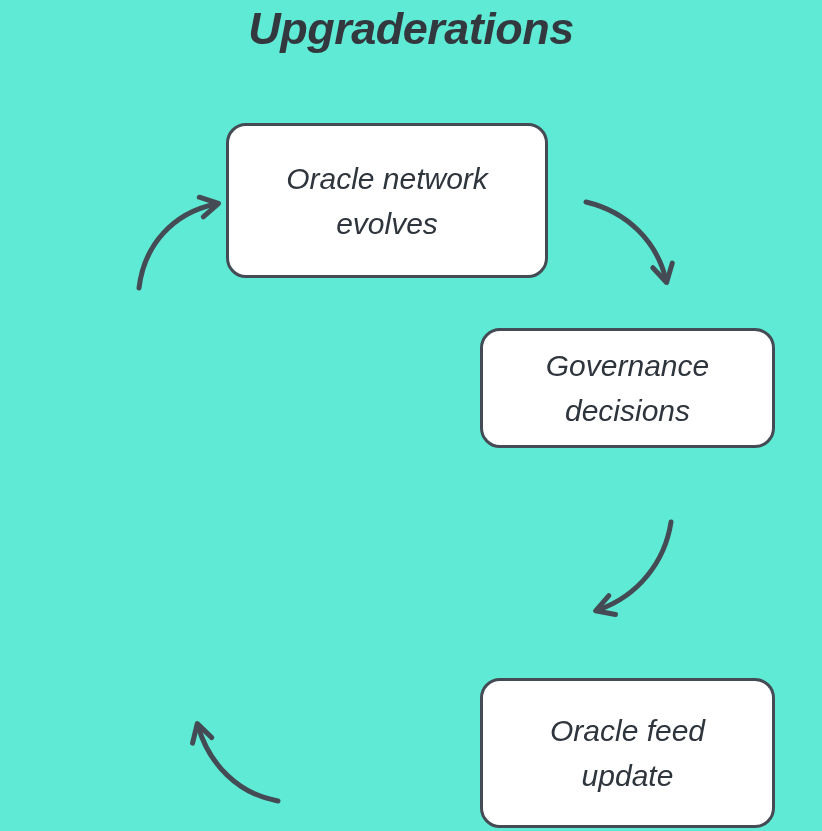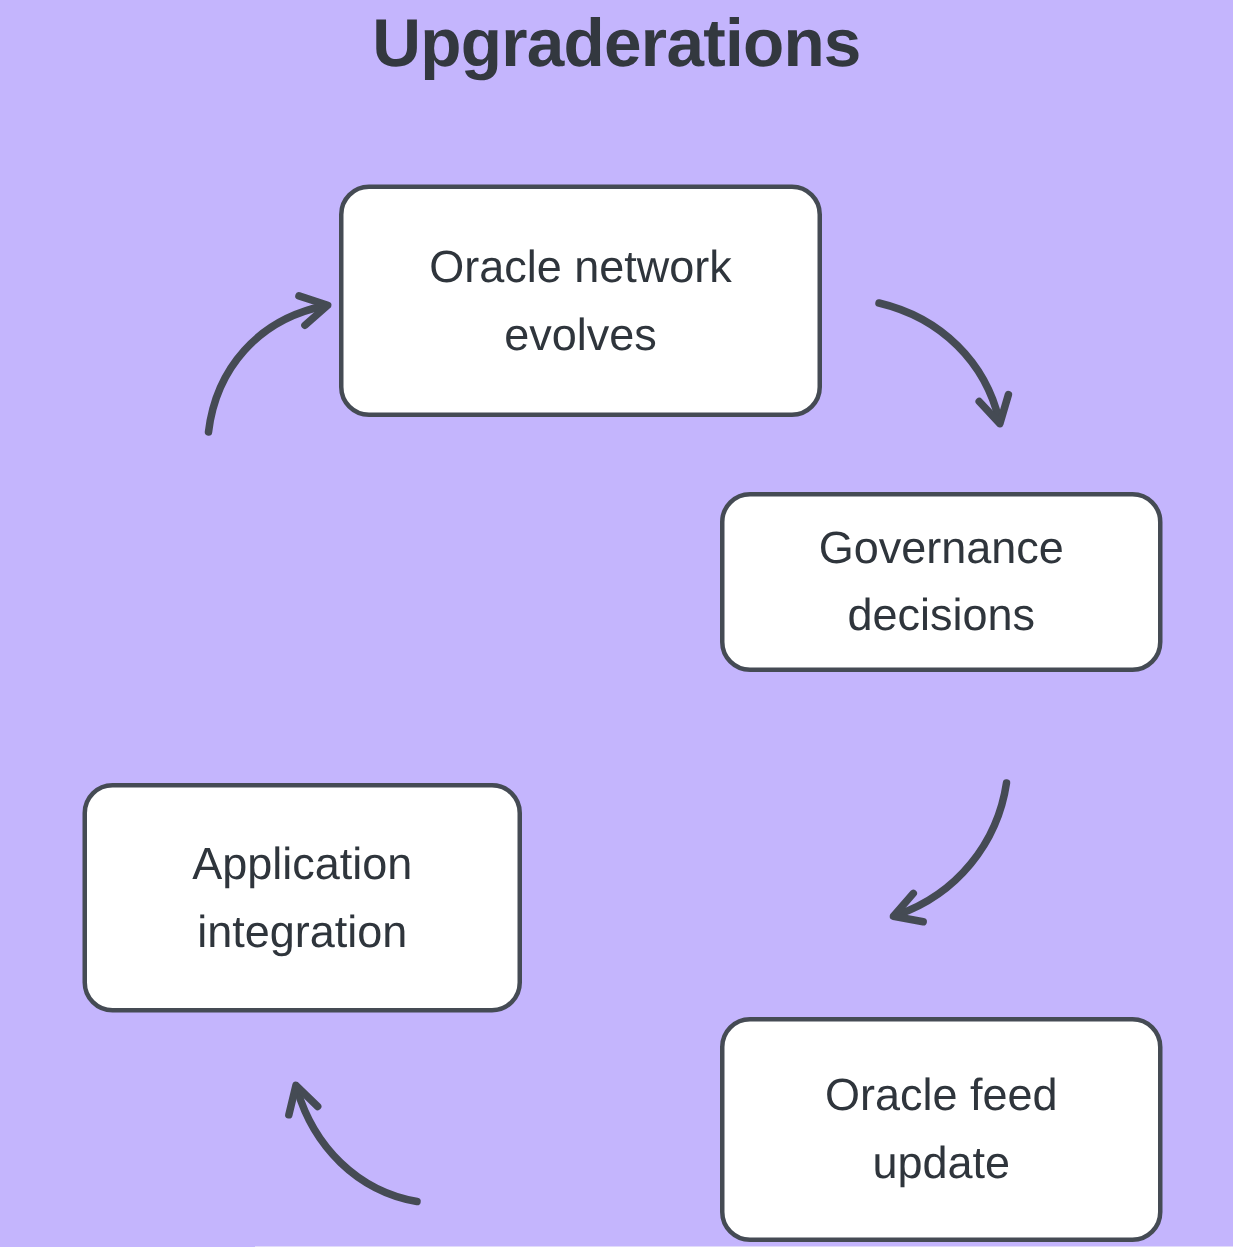--- a/index.html
+++ b/index.html
@@ -5,22 +5,23 @@
   html, body {
     margin: 0;
     padding: 0;
     background: #F7F8F9;
     font-family: "Liberation Sans", sans-serif;
   }
   .canvas {
     position: relative;
     width: 822px;
     height: 831px;
-    background: #c4b5fd;
+    background: #5eead4;
     overflow: hidden;
+    font-style: italic;
   }
   .diagram-title {
     position: absolute;
     top: 0;
     left: 0;
     right: 0;
     margin: 0;
     text-align: center;
     font-size: 45px;
     font-weight: 700;
@@ -77,23 +78,19 @@
   <div class="node node-oracle-network">
     <span>Oracle network
 evolves</span>
   </div>
 
   <div class="node node-governance">
     <span>Governance
 decisions</span>
   </div>
 
-  <div class="node node-application">
-    <span>Application
-integration</span>
-  </div>
 
   <div class="node node-oracle-feed">
     <span>Oracle feed
 update</span>
   </div>
 
 </div>
 
 </body></html>

